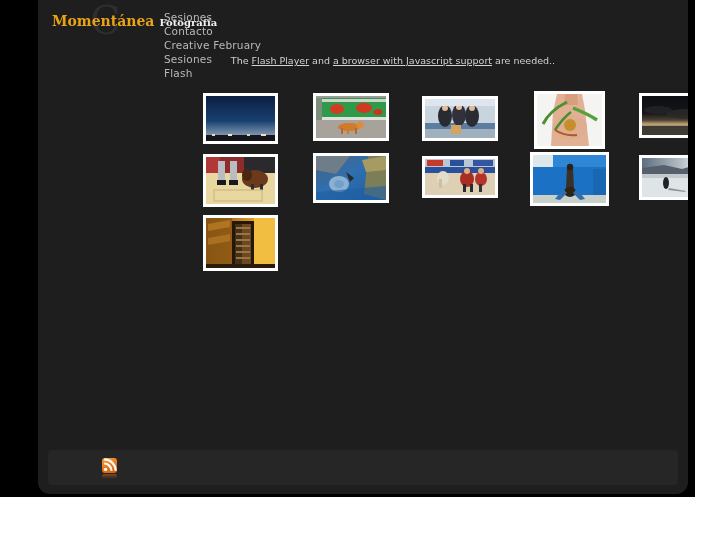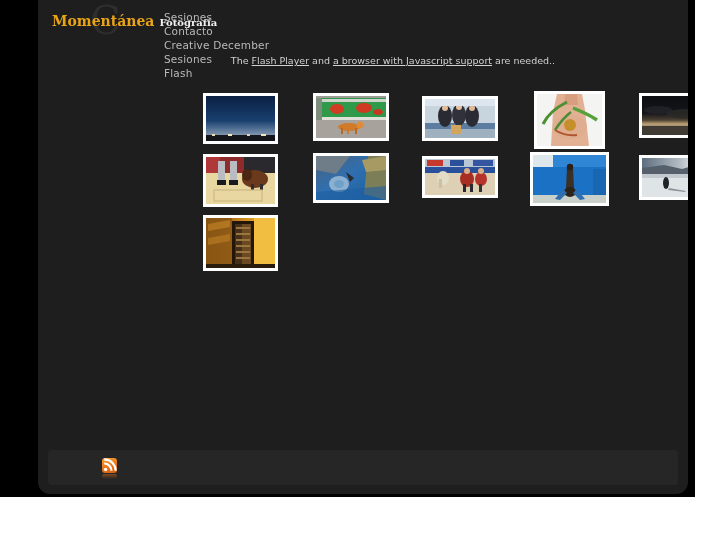--- a/index.html
+++ b/index.html
@@ -188,21 +188,21 @@
       <div id="brand">
         <span id="brand-glyph">C</span>
         <span id="brand-name">Momentánea</span><span id="brand-sub">Fotografía</span>
       </div>
 
       <nav id="main-nav">
         <a class="nav-item" href="#">Sesiones</a>
         <div class="nav-sep"></div>
         <a class="nav-item" href="#">Contacto</a>
         <div class="nav-sep"></div>
-        <a class="nav-item" href="#">Creative December</a>
+        <a class="nav-item" href="#">Creative February</a>
         <div class="nav-sep"></div>
         <a class="nav-item" href="#">Sesiones</a>
         <div class="nav-sep"></div>
         <a class="nav-item" href="#">Flash</a>
       </nav>
 
     </div>
 
     <div id="flash-notice"><span>The </span><a href="#">Flash Player</a><span> and </span><a href="#">a browser with Javascript support</a><span> are needed..</span></div>
 

